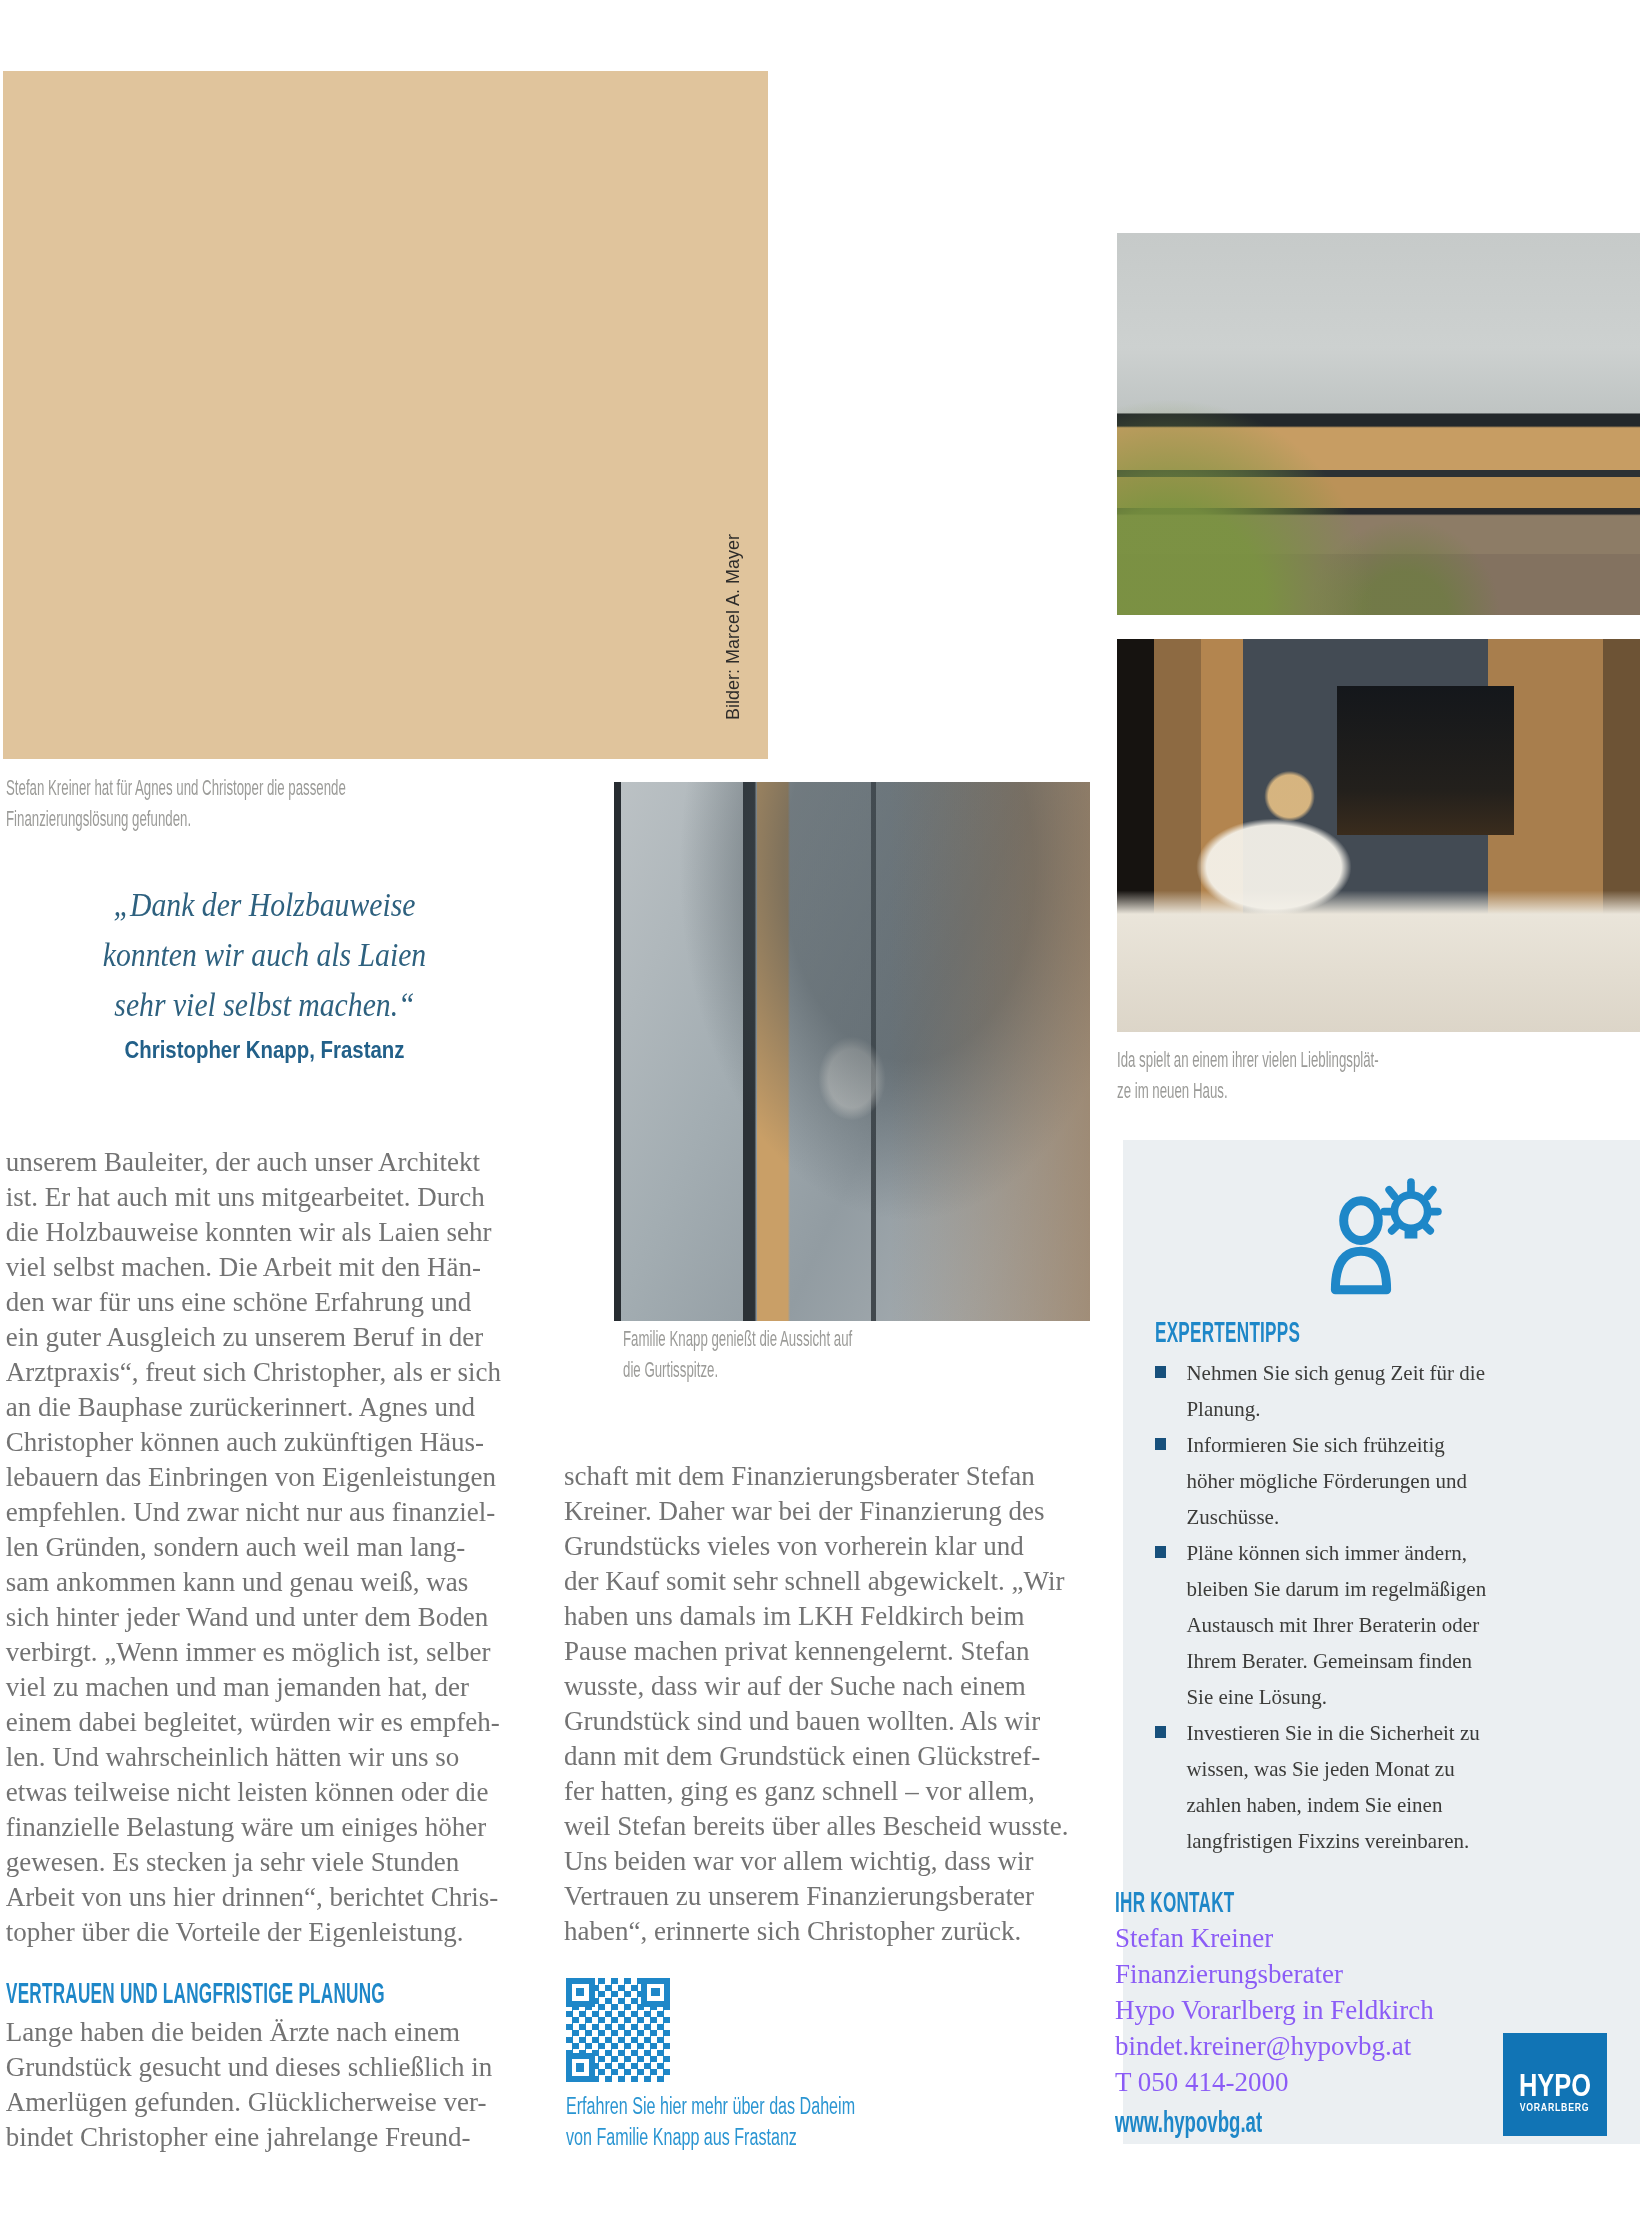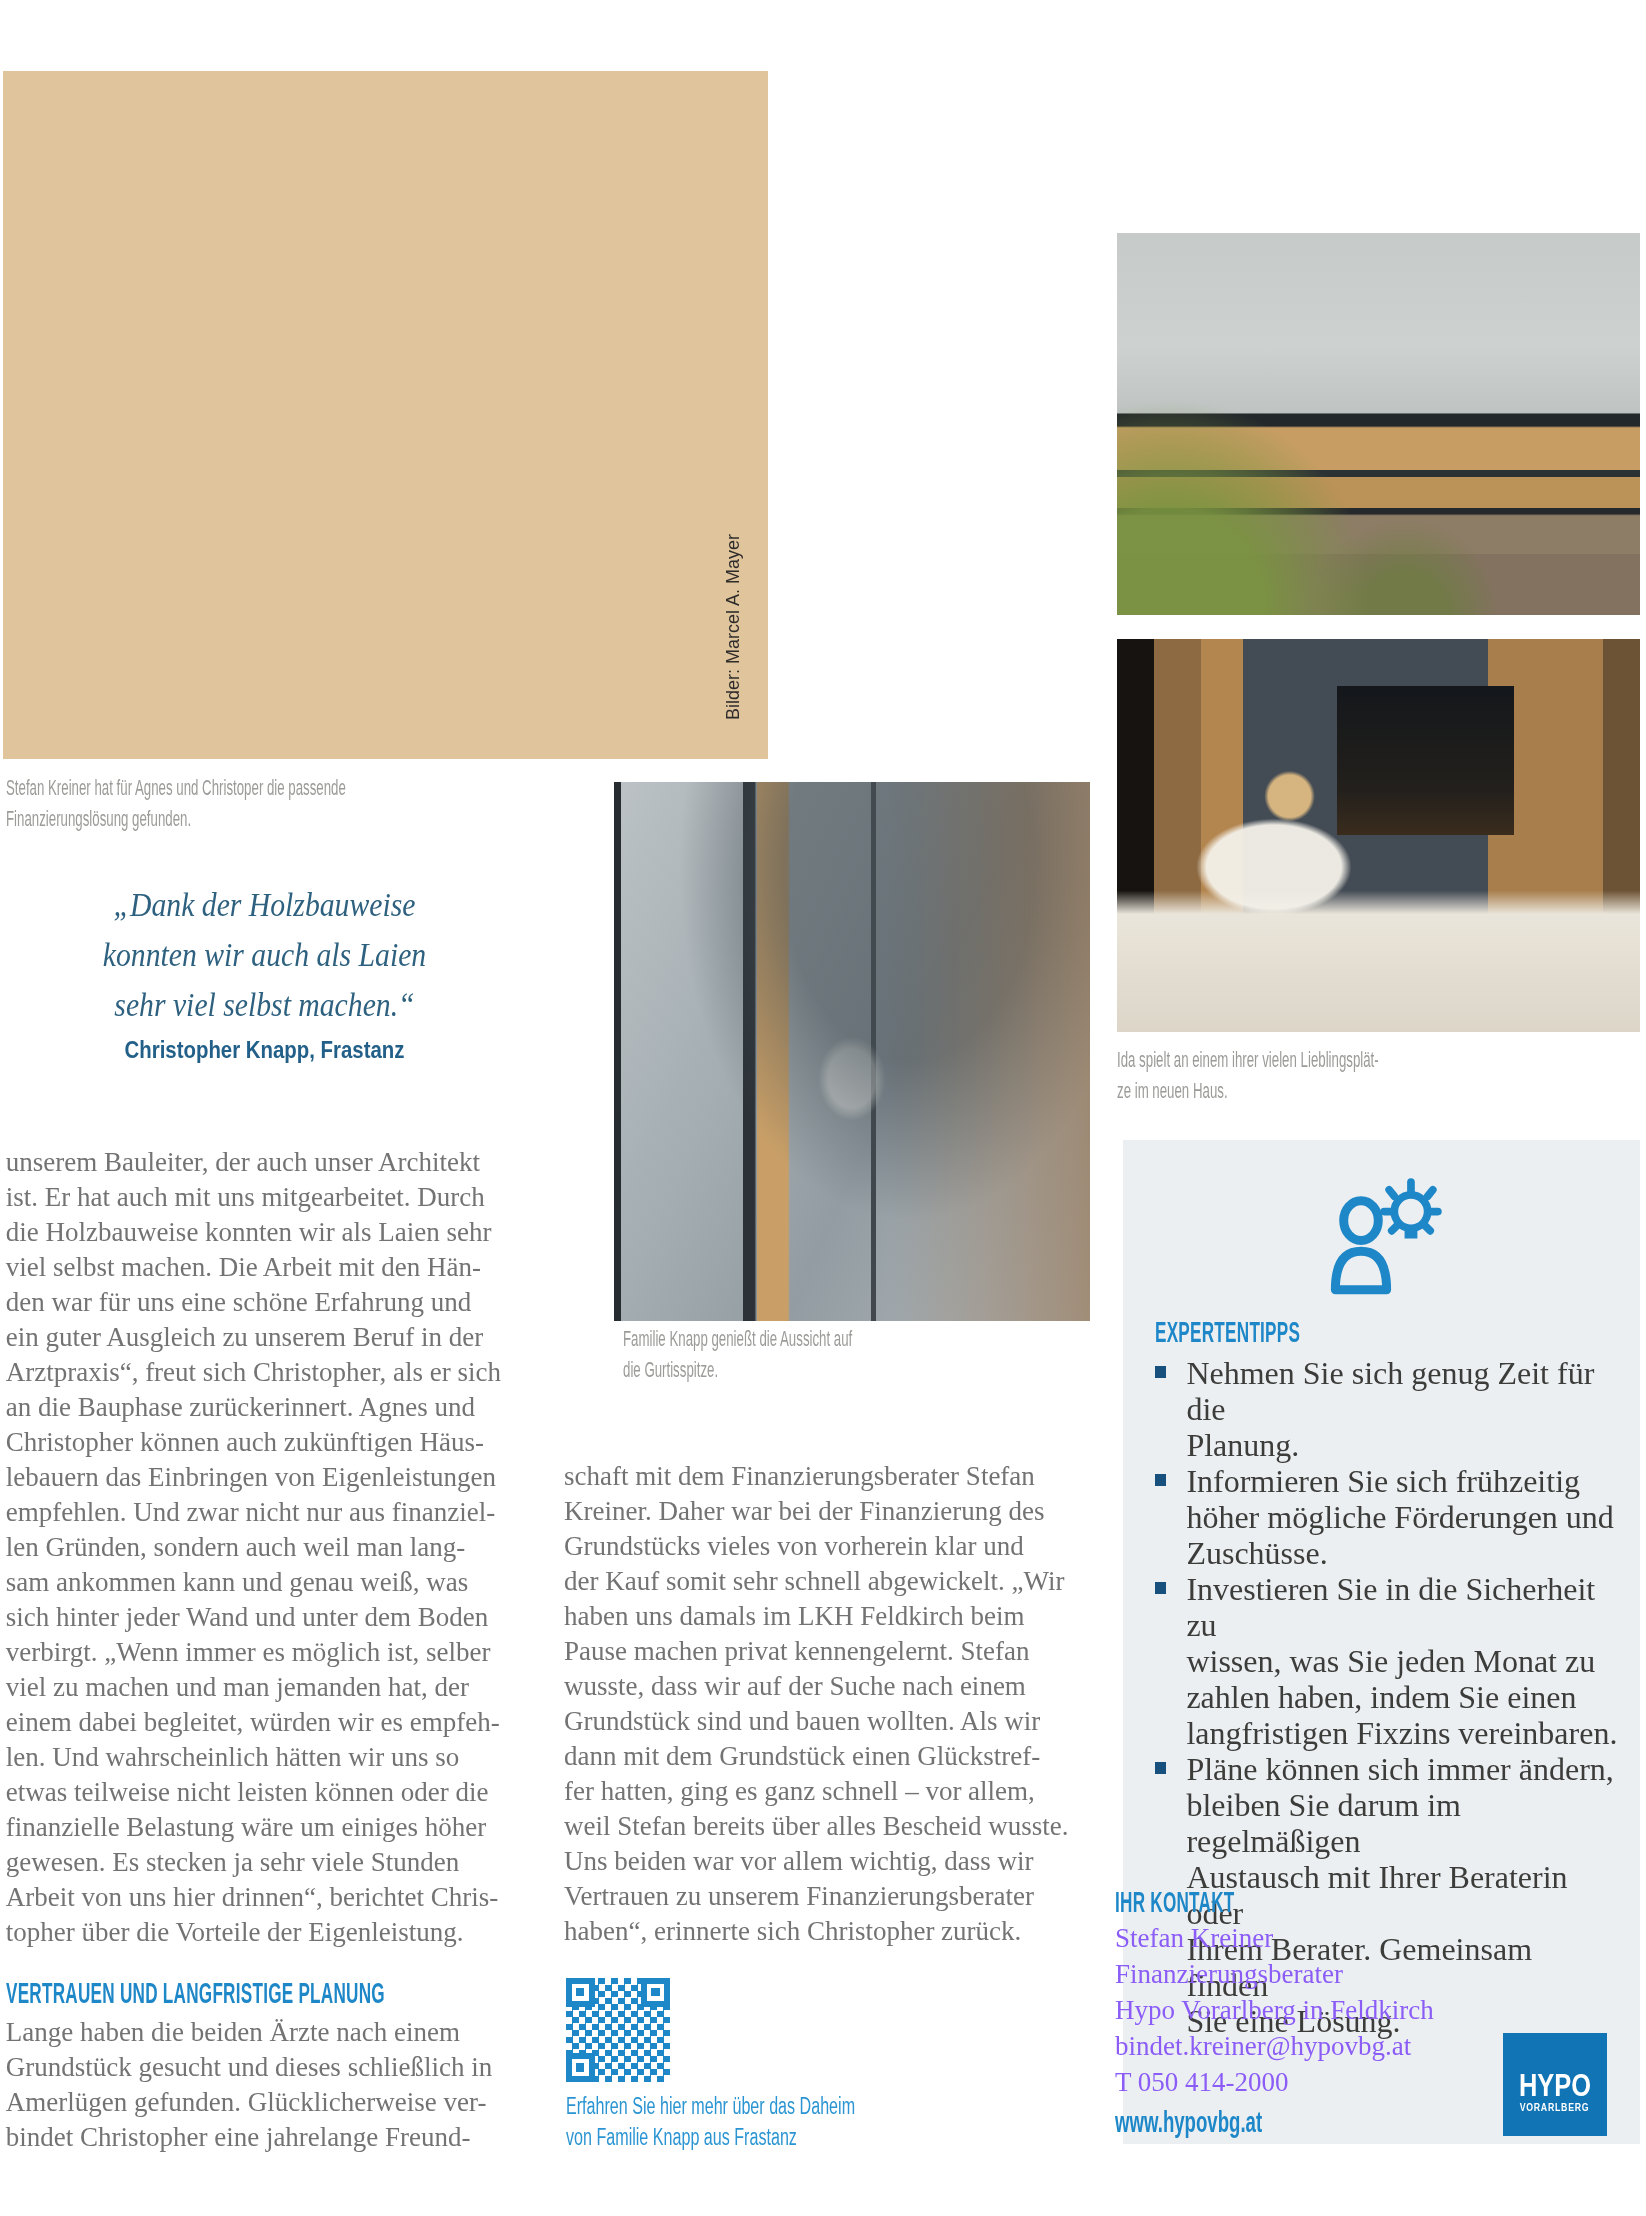--- a/index.html
+++ b/index.html
@@ -64,21 +64,21 @@
            font-size:24px;line-height:31px;transform:scaleX(.85);transform-origin:50% 0;}
   #photo-credit{position:absolute;left:723px;top:477px;height:243px;
            writing-mode:vertical-rl;transform:rotate(180deg);
            font-family:"Liberation Sans",sans-serif;font-size:18px;color:#2e2c2a;}
   
   #expert-box{position:absolute;left:1123px;top:1140px;width:517px;height:1004px;background:#ebeff2;}
   #advisor-icon{position:absolute;left:1317px;top:1177px;}
   #expert-tips{position:absolute;left:1155px;top:1355px;width:463px;}
   .tip{display:flex;}
   .tip-bullet{flex:0 0 auto;width:11.4px;height:11.4px;background:#17507c;margin:11.4px 20px 0 0;}
-  .tip-text{font-family:"Liberation Serif",serif;font-size:32px;line-height:36px;
+  .tip-text{font-family:"Liberation Serif",serif;font-size:21px;line-height:36px;
             color:#3c3c3a;white-space:pre-line;}
   #contact{position:absolute;left:1115px;top:1884px;}
   .contact-line{font-family:"Liberation Serif",serif;font-size:27px;line-height:36px;color:#8b5cf6;}
   #contact-heading{position:relative;font-family:"Liberation Sans",sans-serif;font-weight:bold;
             color:#1e87c8;font-size:28.6px;line-height:36px;transform:scaleX(.60);
             transform-origin:0 0;letter-spacing:0.4px;white-space:nowrap;}
   #contact-website{font-family:"Liberation Sans",sans-serif;font-weight:bold;color:#1e87c8;
             font-size:30px;line-height:37px;margin-top:2.9px;transform:scaleX(.62);
             transform-origin:0 0;cursor:pointer;}
   
@@ -196,32 +196,32 @@
 Planung.</span>
     </div>
     <div class="tip">
       <span class="tip-bullet"></span>
       <span class="tip-text">Informieren Sie sich frühzeitig
 höher mögliche Förderungen und
 Zuschüsse.</span>
     </div>
     <div class="tip">
       <span class="tip-bullet"></span>
-      <span class="tip-text">Investieren Sie in die Sicherheit zu
-wissen, was Sie jeden Monat zu
-zahlen haben, indem Sie einen
-langfristigen Fixzins vereinbaren.</span>
-    </div>
-    <div class="tip">
-      <span class="tip-bullet"></span>
       <span class="tip-text">Pläne können sich immer ändern,
 bleiben Sie darum im regelmäßigen
 Austausch mit Ihrer Beraterin oder
 Ihrem Berater. Gemeinsam finden
 Sie eine Lösung.</span>
+    </div>
+    <div class="tip">
+      <span class="tip-bullet"></span>
+      <span class="tip-text">Investieren Sie in die Sicherheit zu
+wissen, was Sie jeden Monat zu
+zahlen haben, indem Sie einen
+langfristigen Fixzins vereinbaren.</span>
     </div>
   </div>
 
   <div id="contact">
     <div id="contact-heading">IHR KONTAKT</div>
     <div class="contact-line">Stefan Kreiner</div>
     <div class="contact-line">Finanzierungsberater</div>
     <div class="contact-line">Hypo Vorarlberg in Feldkirch</div>
     <div class="contact-line">bindet.kreiner@hypovbg.at</div>
     <div class="contact-line">T 050 414-2000</div>

